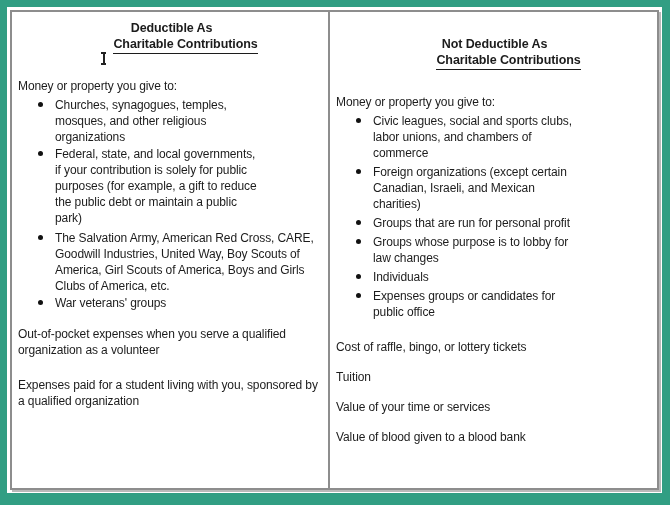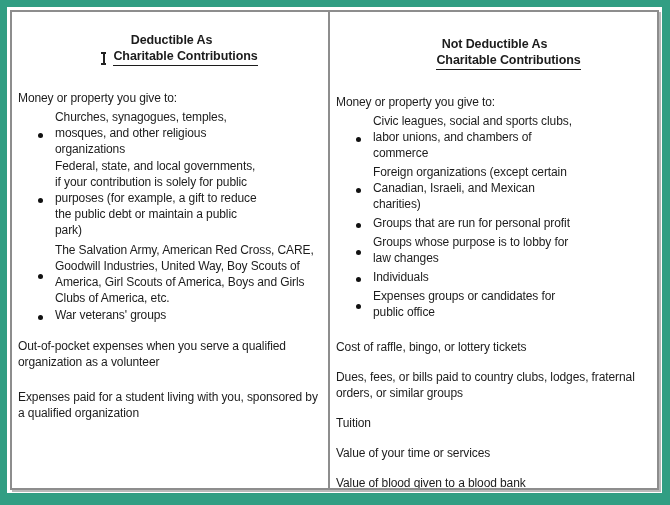--- a/index.html
+++ b/index.html
@@ -28,41 +28,41 @@
     border: 2px solid #8d8d8d;
     box-shadow: 2px 2px 0 #b9b9b9;
     background: #ffffff;
     display: flex;
     font-size: 12px;
     line-height: 16px;
     letter-spacing: -0.1px;
   }
 
   .col { height: 100%; overflow: hidden; }
-  .col-left  { width: 318px; border-right: 2px solid #8d8d8d; padding: 12px 3px 0 6px; }
+  .col-left  { width: 318px; border-right: 2px solid #8d8d8d; padding: 0 3px 0 6px; }
   .col-right { flex: 1; padding: 16px 4px 0 6px; }
 
   .col-header {
     padding-top: 8px;
     text-align: center;
     font-weight: bold;
     font-size: 12.5px;
     line-height: 16px;
   }
   .col-header .u {
     display: inline-block;
     border-bottom: 1.5px solid #1c1c1c;
     padding-bottom: 1px;
     margin-left: 28px;
   }
 
   .intro { margin-top: 24px; }
 
   ul.bullets { list-style: none; margin-top: 3px; }
-  ul.bullets li { display: flex; padding-left: 20px; align-items: center; }
+  ul.bullets li { display: flex; padding-left: 20px; }
   .col-left  ul.bullets li { margin-bottom: 1px; }
   .col-right ul.bullets li { margin-bottom: 3px; }
   ul.bullets li.gap-before { margin-top: 4px; }
 
   .dot {
     flex: 0 0 5px;
     width: 5px; height: 5px;
     border-radius: 50%;
     background: #111;
     margin-top: 5px;
@@ -153,21 +153,20 @@
               <span class="dot"></span>
               <span class="li-text narrow">Individuals</span>
             </li>
           <li>
               <span class="dot"></span>
               <span class="li-text narrow">Expenses groups or candidates for public office</span>
             </li>
         </ul>
 
         <p class="para first">Cost of raffle, bingo, or lottery tickets</p>
-        <p class="para">Dues, fees, or bills paid to country clubs, lodges, fraternal orders, or similar groups</p>
         <p class="para">Tuition</p>
         <p class="para">Value of your time or services</p>
         <p class="para">Value of blood given to a blood bank</p>
       </div>
 
     </div>
   </div>
 
   <span class="ibeam"></span>
 </div>

